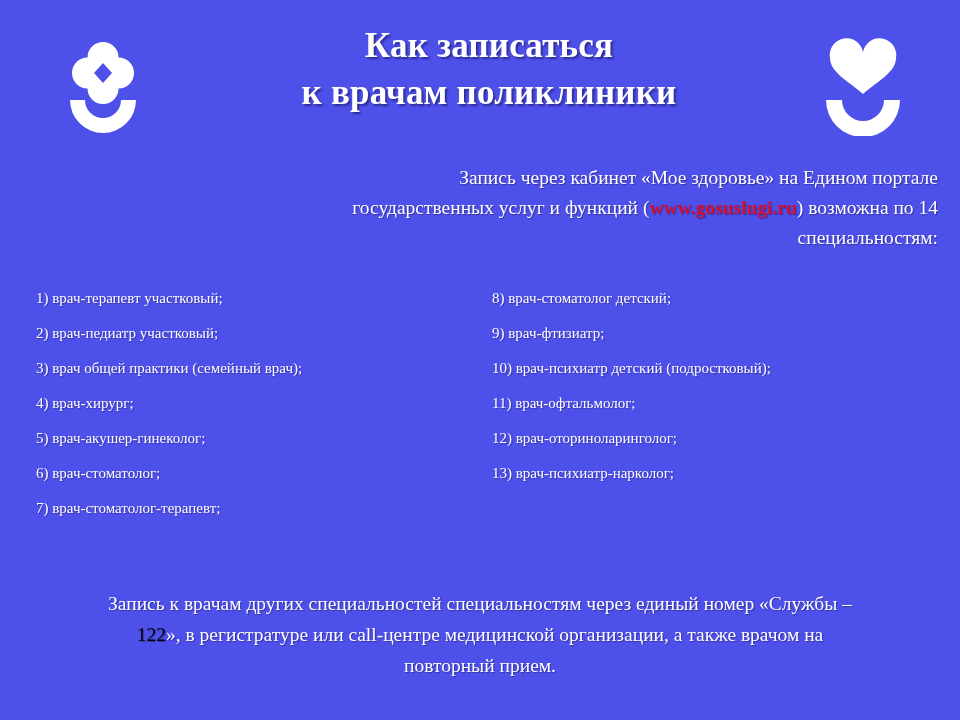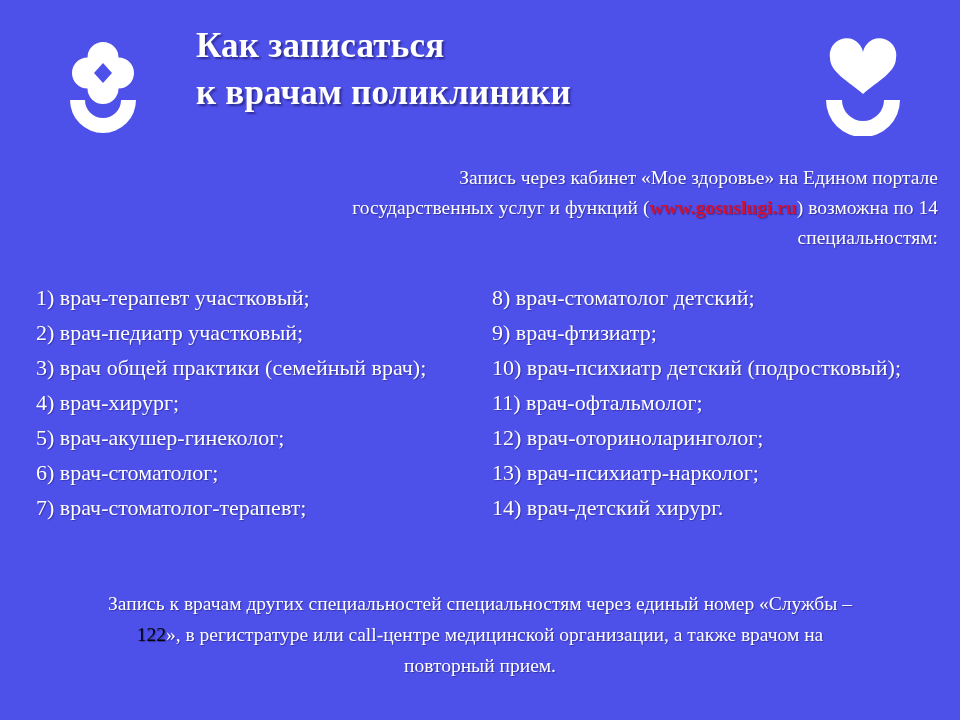--- a/index.html
+++ b/index.html
@@ -28,24 +28,24 @@
   .header {
     position: absolute;
     left: 0;
     top: 0;
     width: 960px;
     height: 150px;
   }
 
   .title-block {
     position: absolute;
-    left: 196px;
+    left: 189px;
     top: 22px;
     width: 600px;
-    text-align: left;
+    text-align: center;
   }
   .title-line {
     font-family: "Liberation Serif", "DejaVu Serif", serif;
     font-weight: bold;
     font-size: 35px;
     line-height: 47px;
     color: #ffffff;
     letter-spacing: 0.2px;
     text-shadow: 2px 2px 2px rgba(20, 16, 80, 0.55);
     white-space: nowrap;
@@ -89,21 +89,21 @@
     height: 250px;
   }
   .list-col {
     position: absolute;
     top: 0;
   }
   .col-left  { left: 36px;  width: 450px; }
   .col-right { left: 492px; width: 455px; }
 
   .list-item {
-    font-size: 22px;
+    font-size: 15px;
     line-height: 20px;
     height: 35px;
     color: #ffffff;
     white-space: nowrap;
     text-shadow: 1px 1px 1px rgba(20, 16, 80, 0.4);
   }
 
   
   .footer {
     position: absolute;
@@ -181,21 +181,20 @@
       <div class="list-item">7) врач-стоматолог-терапевт;</div>
     </div>
 
     <div class="list-col col-right">
       <div class="list-item">8) врач-стоматолог детский;</div>
       <div class="list-item">9) врач-фтизиатр;</div>
       <div class="list-item">10) врач-психиатр детский (подростковый);</div>
       <div class="list-item">11) врач-офтальмолог;</div>
       <div class="list-item">12) врач-оториноларинголог;</div>
       <div class="list-item">13) врач-психиатр-нарколог;</div>
-      <div class="list-item">14) врач-детский хирург.</div>
     </div>
   </div>
 
   <div class="footer">
     <span>Запись к врачам других специальностей специальностям через единый номер «Службы – </span><span class="hotline">122</span><span>», в регистратуре или call-центре медицинской организации, а также врачом на повторный прием.</span>
   </div>
 
 </div>
 
 </body></html>

